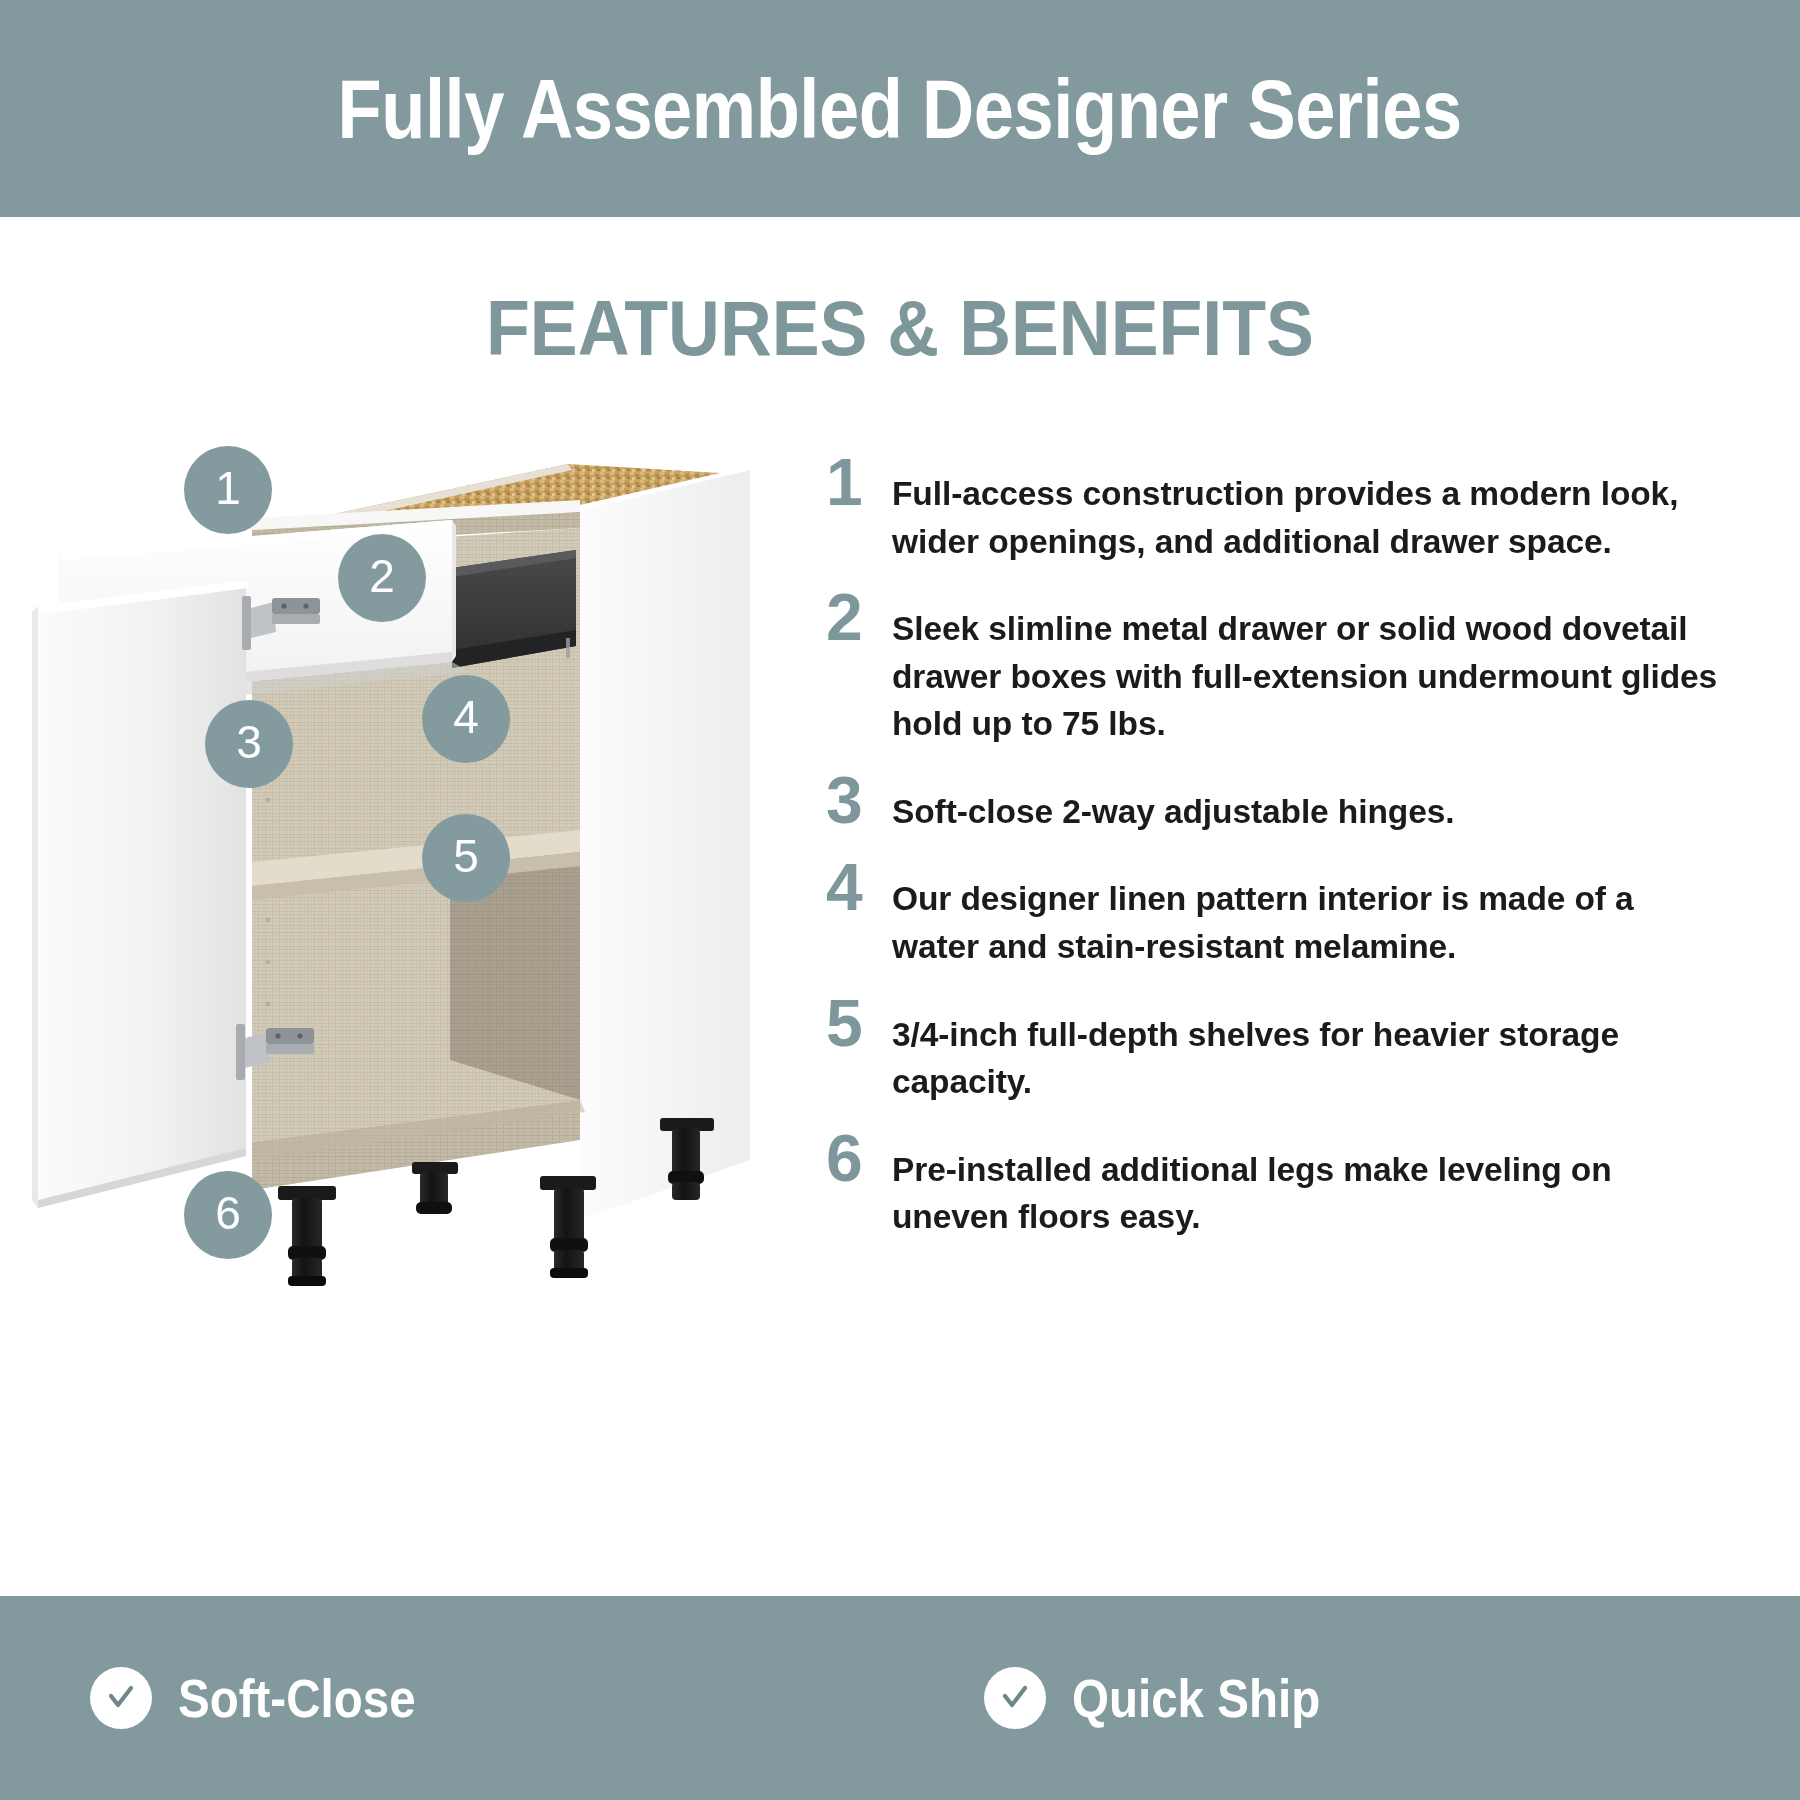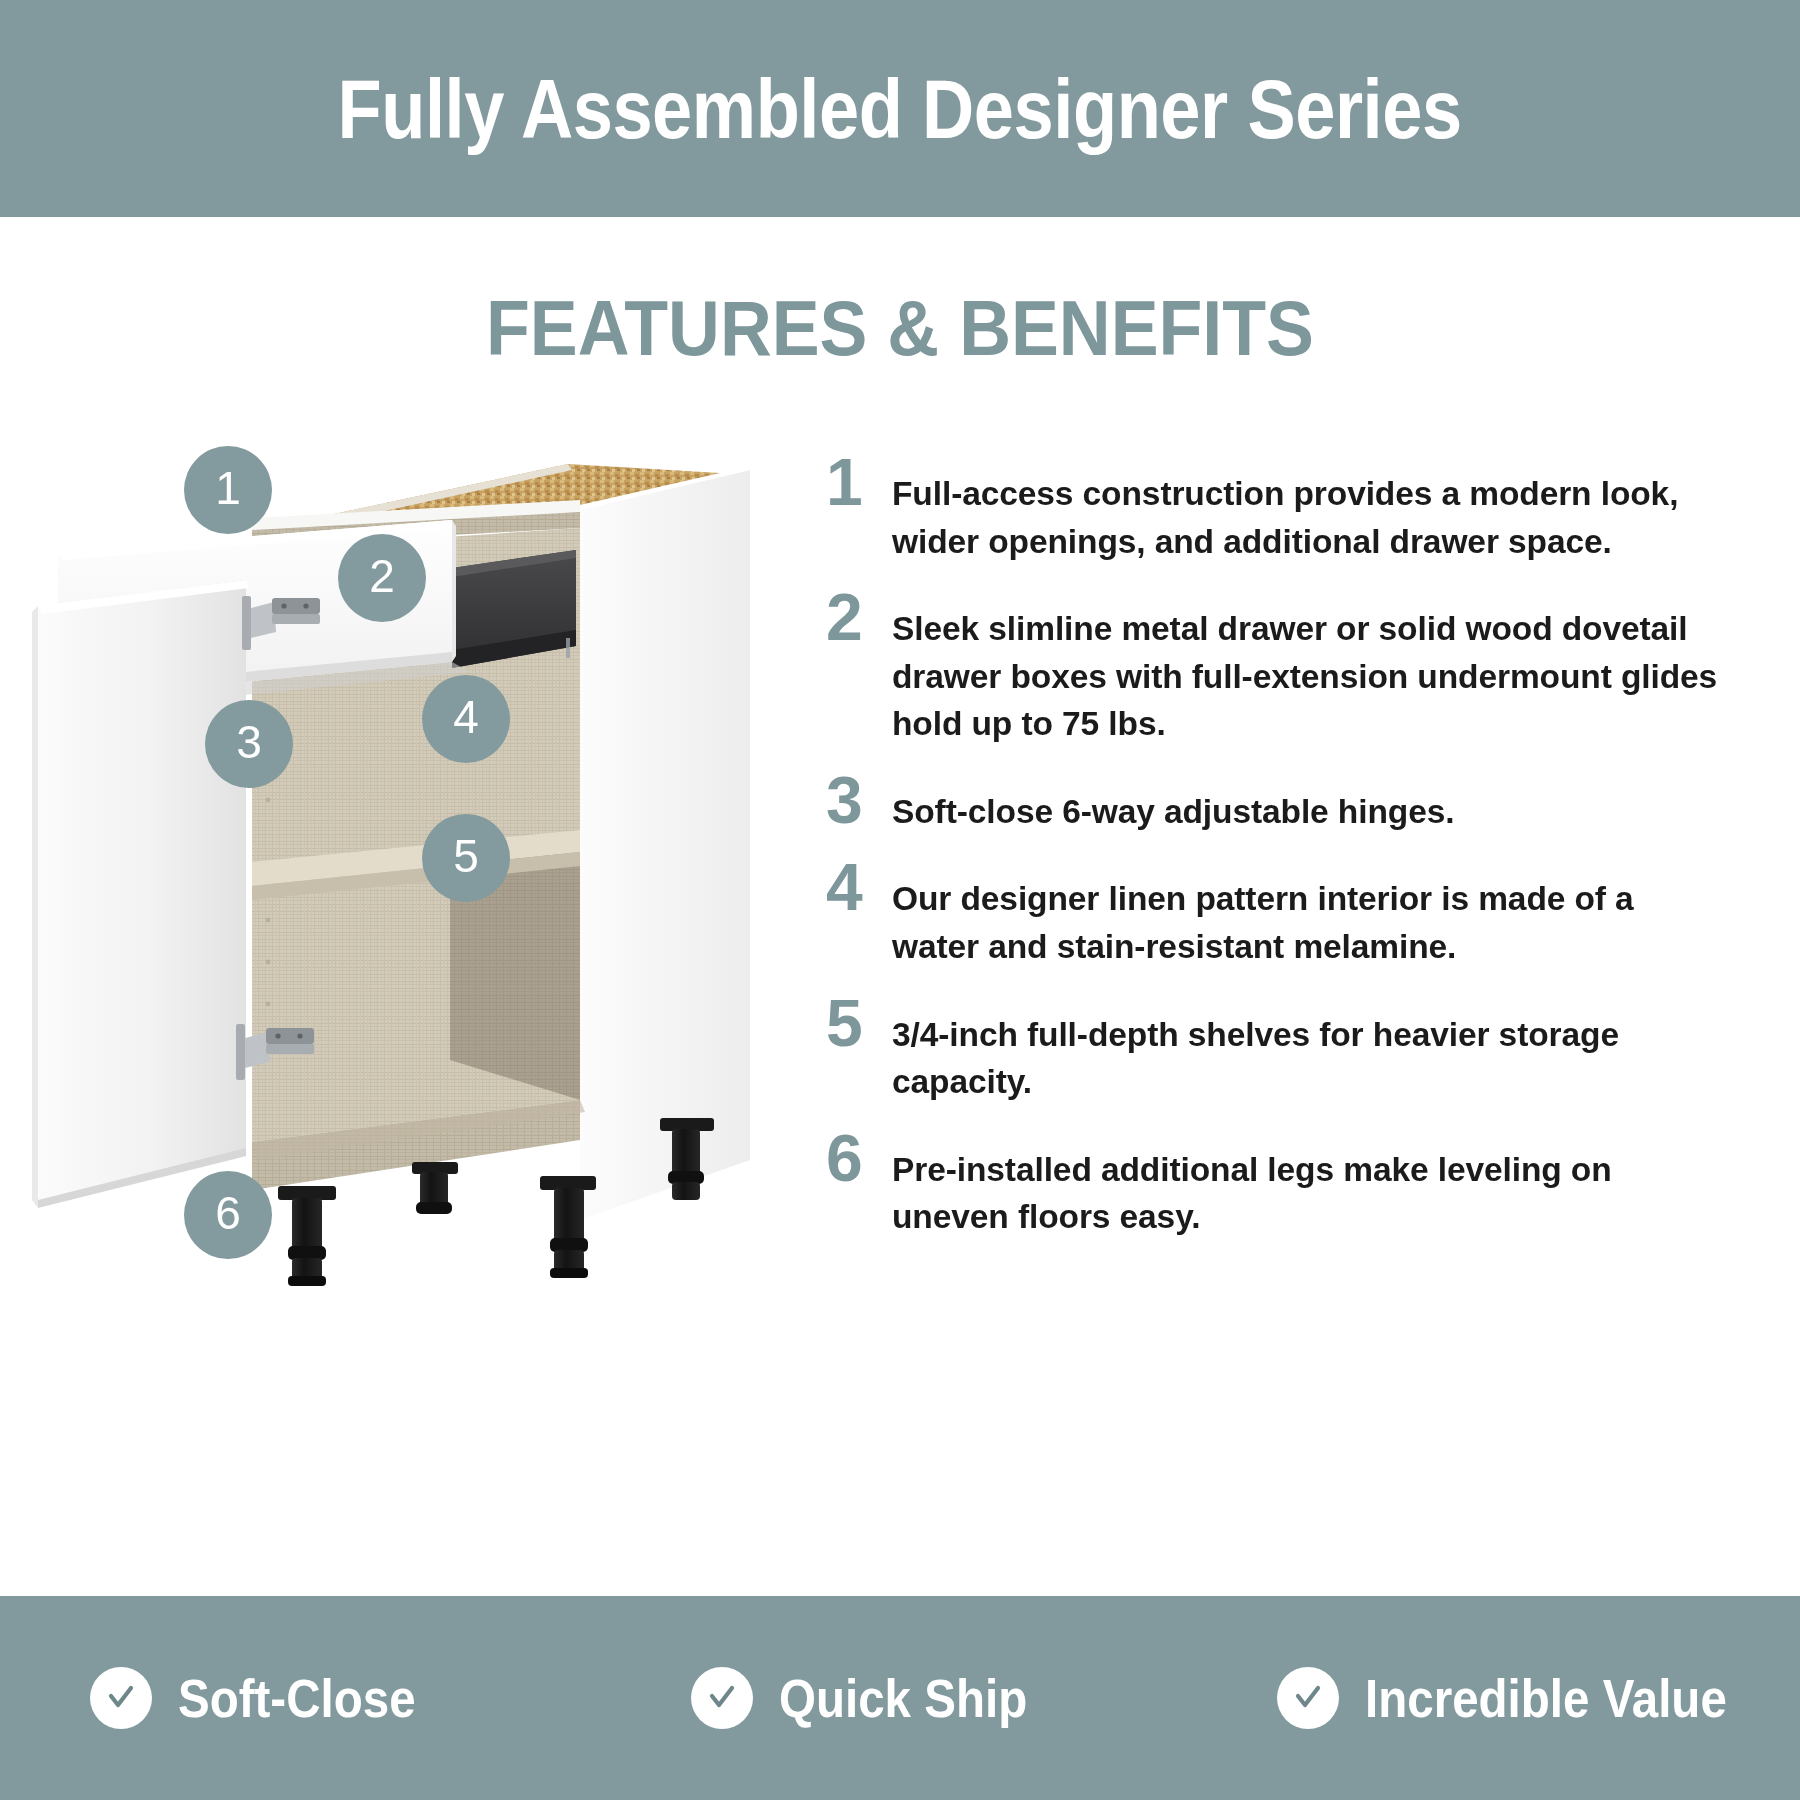--- a/index.html
+++ b/index.html
@@ -330,21 +330,21 @@
     <div class="feature-text">Full-access construction provides a modern look, wider openings, and additional drawer space.</div>
   </div>
 
   <div class="feature-row">
     <div class="feature-num">2</div>
     <div class="feature-text">Sleek slimline metal drawer or solid wood dovetail drawer boxes with full-extension undermount glides hold up to 75 lbs.</div>
   </div>
 
   <div class="feature-row">
     <div class="feature-num">3</div>
-    <div class="feature-text">Soft-close 6-way adjustable hinges.</div>
+    <div class="feature-text">Soft-close 2-way adjustable hinges.</div>
   </div>
 
   <div class="feature-row">
     <div class="feature-num">4</div>
     <div class="feature-text">Our designer linen pattern interior is made of a water and stain-resistant melamine.</div>
   </div>
 
   <div class="feature-row">
     <div class="feature-num">5</div>
     <div class="feature-text">3/4-inch full-depth shelves for heavier storage capacity.</div>
@@ -370,22 +370,14 @@
 
   <div class="footer-item i2">
     <div class="check-circle">
       <svg width="34" height="34" viewBox="0 0 34 34" aria-hidden="true">
         <path d="M7 15 L14 24 L27 7" fill="none" stroke="#6F878B" stroke-width="4.2" stroke-linecap="round" stroke-linejoin="round"></path>
       </svg>
     </div>
     <div class="footer-label">Quick Ship</div>
   </div>
 
-  <div class="footer-item i3">
-    <div class="check-circle">
-      <svg width="34" height="34" viewBox="0 0 34 34" aria-hidden="true">
-        <path d="M7 15 L14 24 L27 7" fill="none" stroke="#6F878B" stroke-width="4.2" stroke-linecap="round" stroke-linejoin="round"></path>
-      </svg>
-    </div>
-    <div class="footer-label">Incredible Value</div>
-  </div>
 
 </div>
 
 </body></html>

